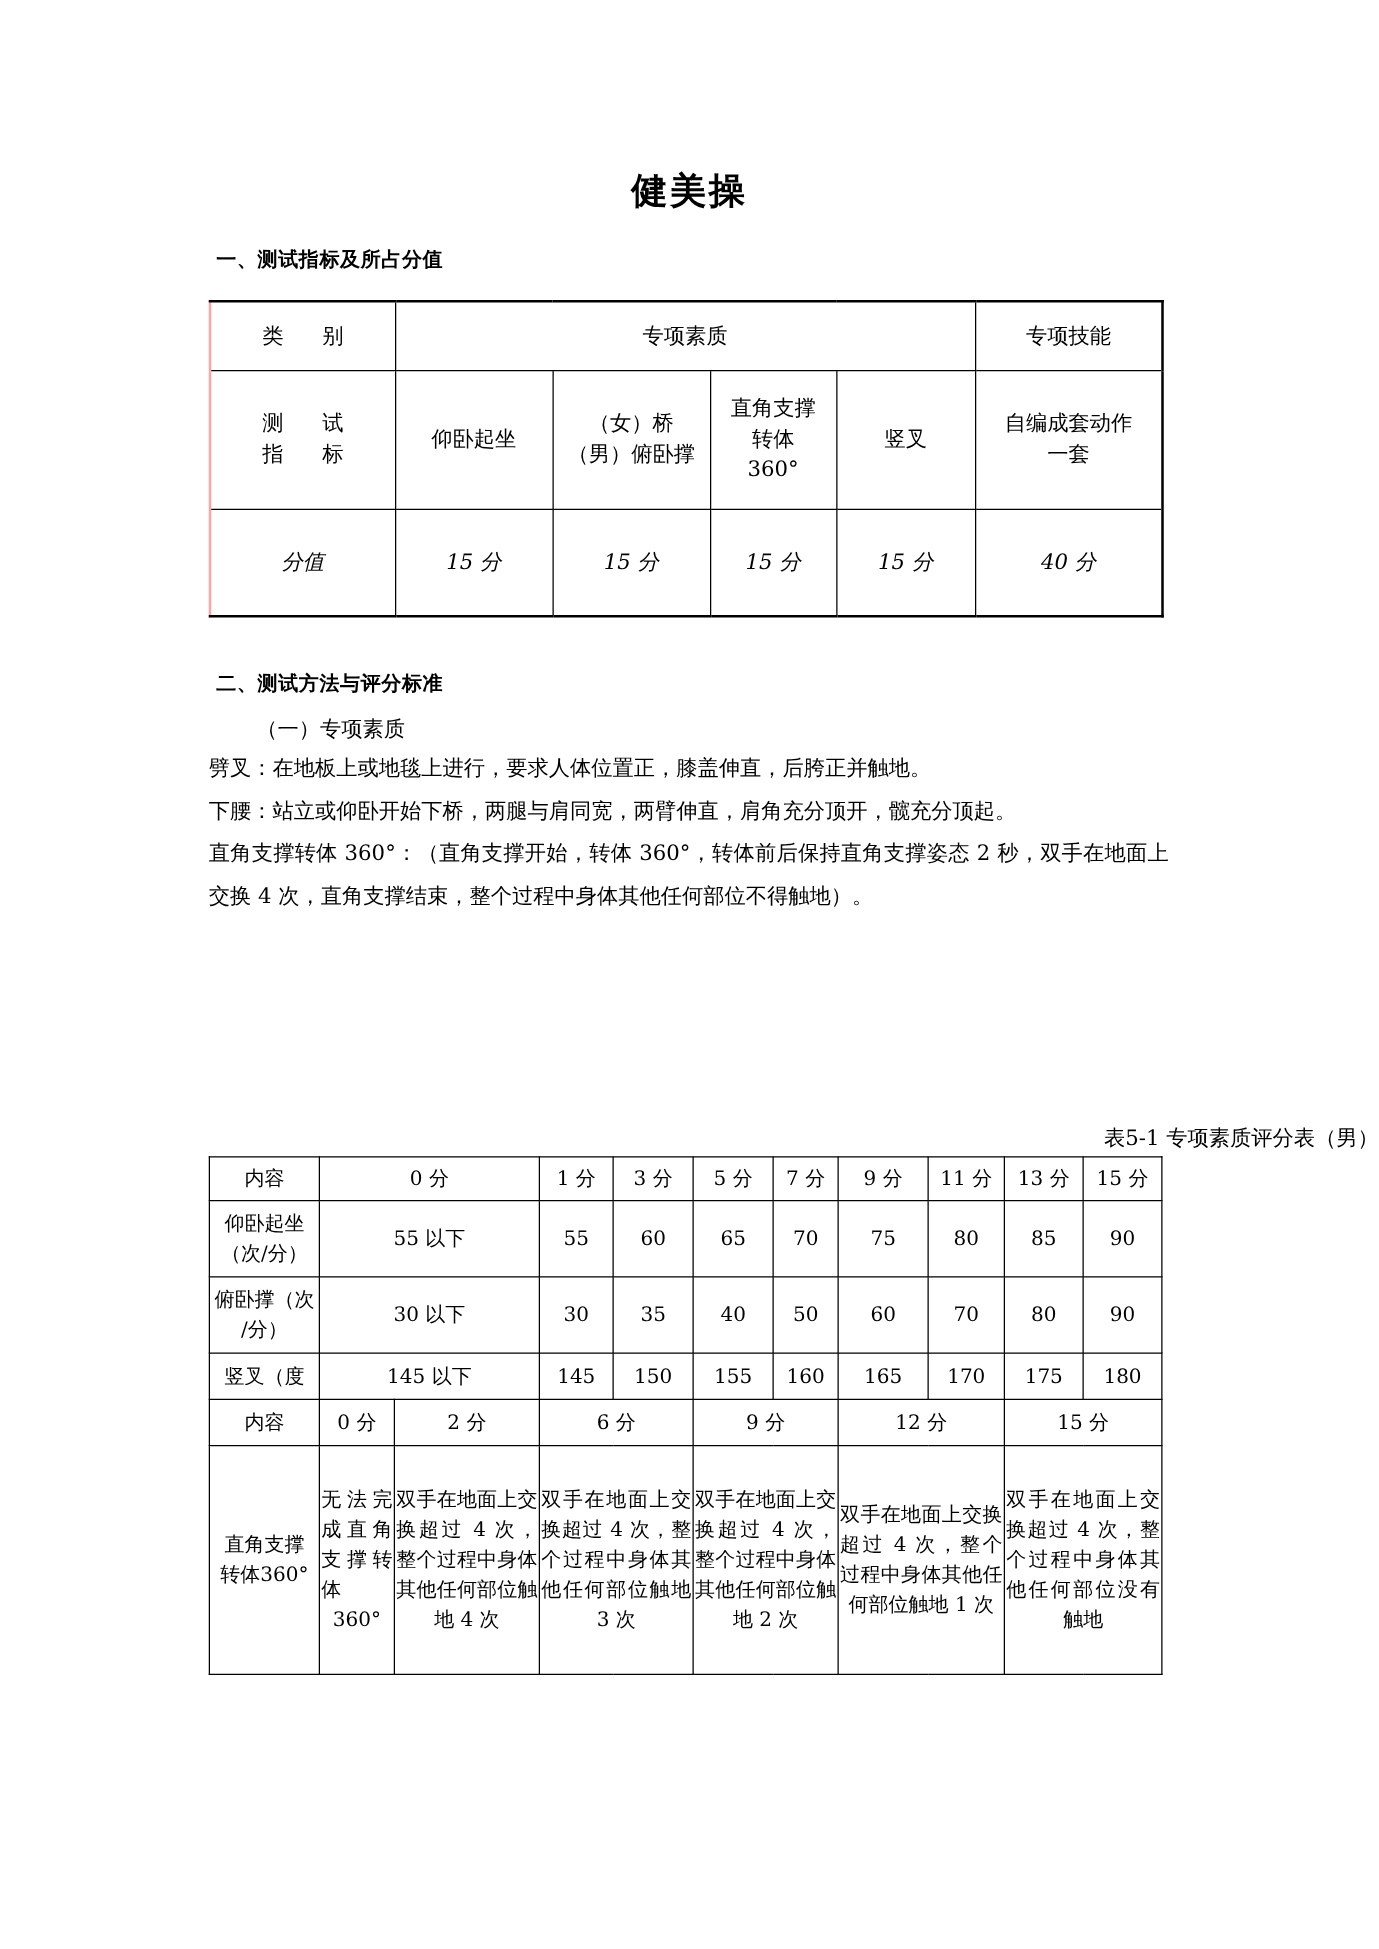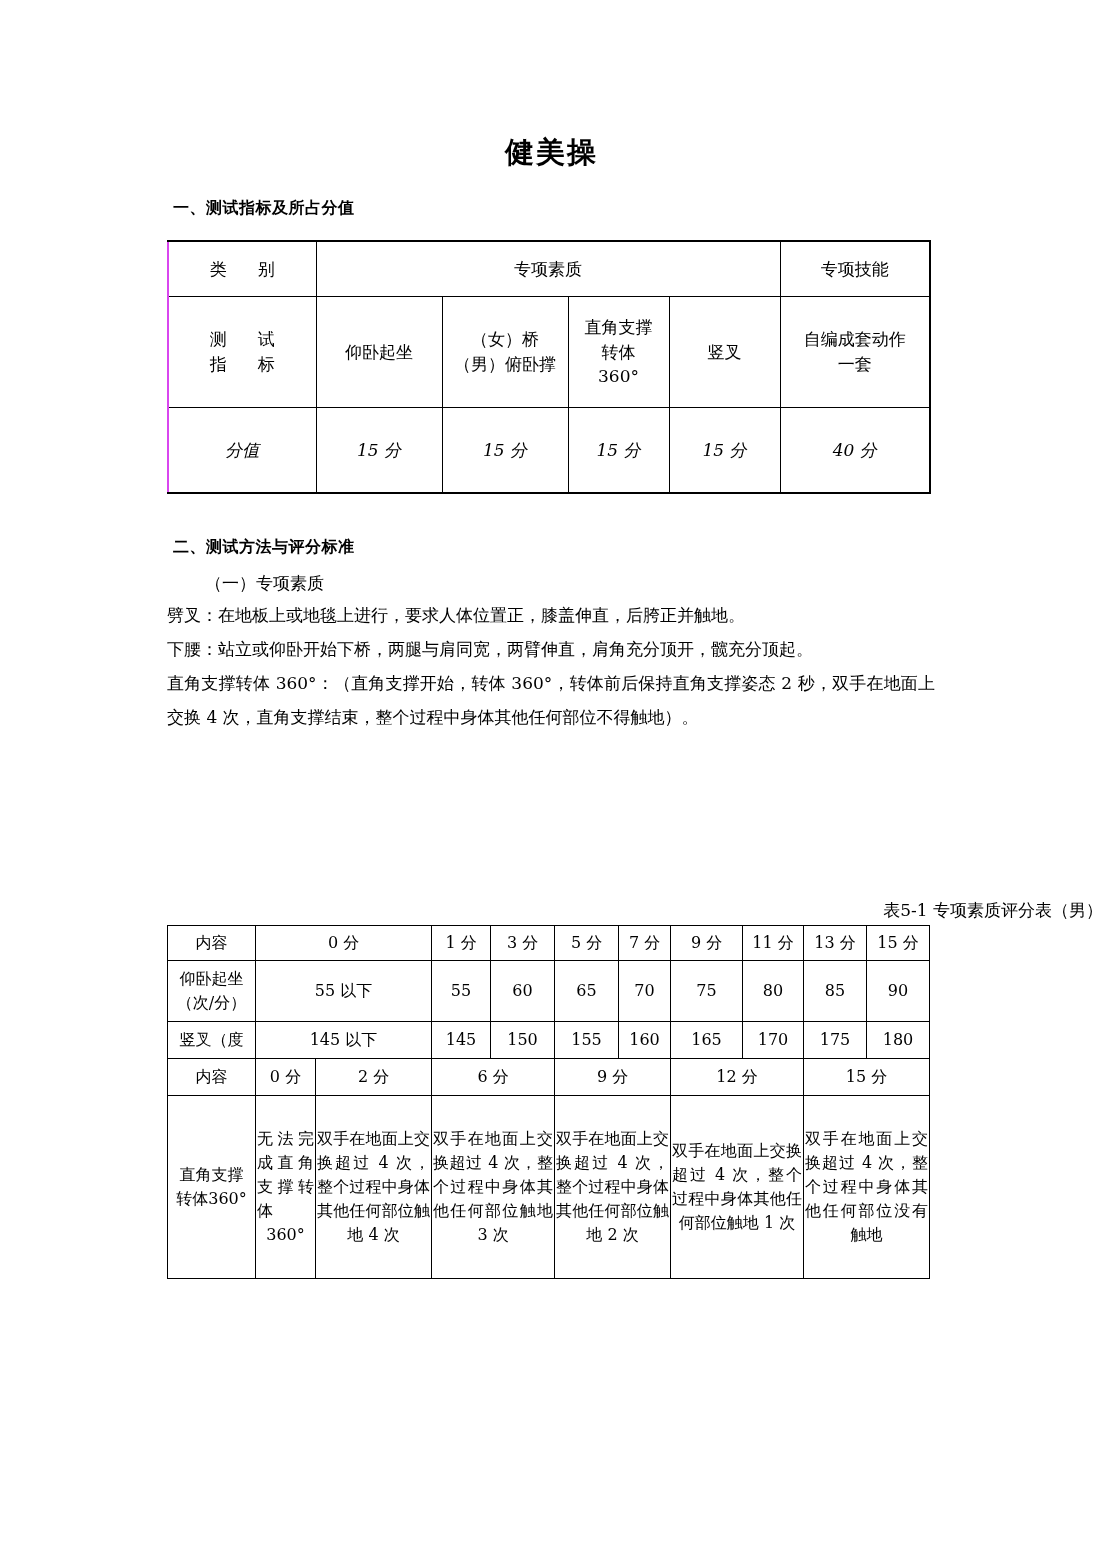--- a/index.html
+++ b/index.html
@@ -60,21 +60,21 @@
     table-layout: fixed;
     font-size: 17px;
   }
   .tbl1 td {
     border: 1px solid #000;
     text-align: center;
     vertical-align: middle;
     padding: 3px 2px;
     line-height: 1.45;
   }
-  .tbl1 .outer-l { border-left: 2px solid #d946ef; }
+  .tbl1 .outer-l { border-left: 2px solid #fca5a5; }
   .tbl1 .outer-r { border-right: 2px solid #000; }
   .tbl1 .outer-t { border-top: 2px solid #000; }
   .tbl1 .outer-b { border-bottom: 2px solid #000; font-style: italic; }
   .spaced { letter-spacing: 7px; padding-left: 7px; }
   .r1 td { height: 48px; }
   .r2 td { height: 104px; }
   .r3 td { height: 78px; }
   
   .body-text {
     position: absolute;
@@ -224,20 +224,35 @@
         <td>55</td>
         <td>60</td>
         <td>65</td>
         <td>70</td>
         <td>75</td>
         <td>80</td>
         <td>85</td>
         <td>90</td>
       </tr>
 
+      <tr class="d-row">
+        <td>
+          <div>俯卧撑（次</div>
+          <div>/分）</div>
+        </td>
+        <td colspan="2">30 以下</td>
+        <td>30</td>
+        <td>35</td>
+        <td>40</td>
+        <td>50</td>
+        <td>60</td>
+        <td>70</td>
+        <td>80</td>
+        <td>90</td>
+      </tr>
 
       <tr class="s-row">
         <td>竖叉（度</td>
         <td colspan="2">145 以下</td>
         <td>145</td>
         <td>150</td>
         <td>155</td>
         <td>160</td>
         <td>165</td>
         <td>170</td>

